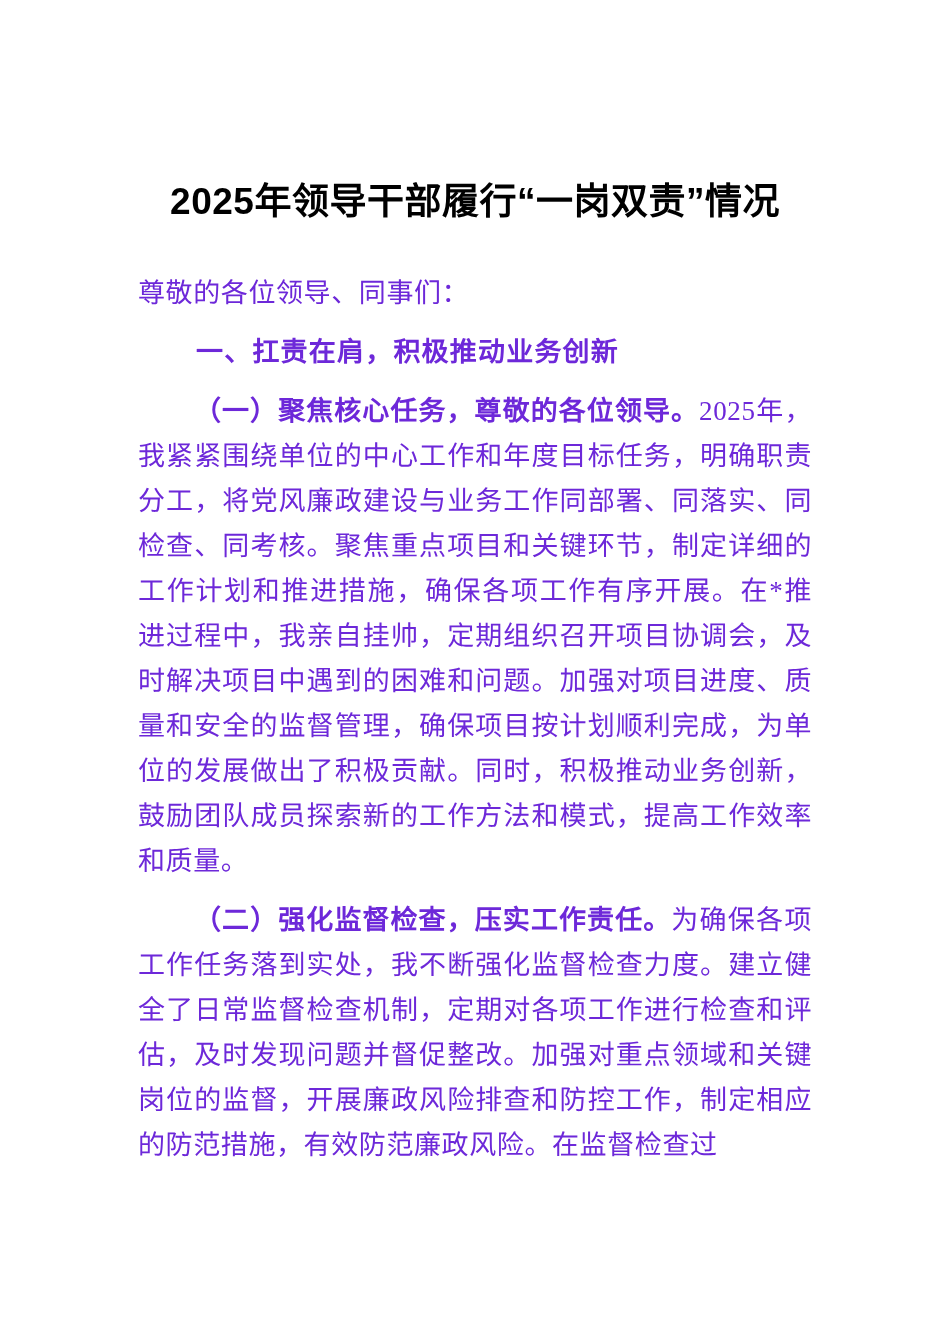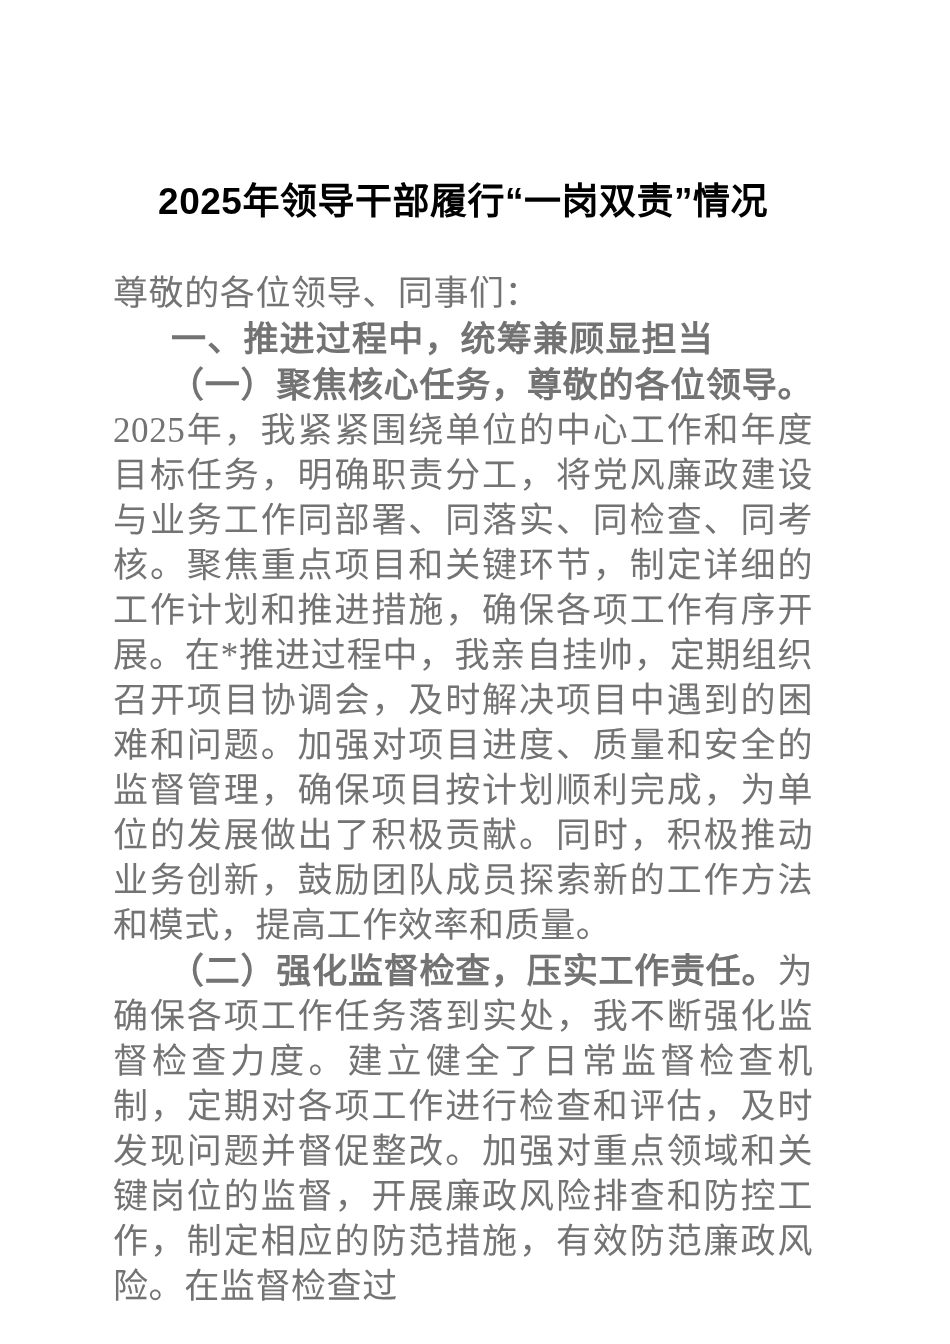--- a/index.html
+++ b/index.html
@@ -15,21 +15,21 @@
     height: 1344px;
     margin: 0 auto;
     background: #ffffff;
     overflow: hidden;
     box-sizing: border-box;
   }
 
   
   .doc-body {
     position: absolute;
-    left: 112px;
+    left: 124px;
     top: 0;
     width: 702px;
   }
 
   
   .doc-title {
     margin: 0;
     padding-top: 176px;
     font-family: "Liberation Sans", "DejaVu Sans", sans-serif;
     font-weight: bold;
@@ -42,25 +42,25 @@
   }
   .doc-title .tline {
     display: block;
     white-space: nowrap;
   }
   .doc-title .tline-1 { letter-spacing: 0.5px; }
   .doc-title .tline-2 { letter-spacing: 0.5px; }
 
   
   .para {
-    margin: 1px;
+    margin: 14px;
     font-family: "Liberation Serif", "DejaVu Serif", serif;
-    font-size: 35px;
+    font-size: 27px;
     line-height: 45px;
-    color: #737373;
+    color: #6d28d9;
     text-align: justify;
     text-justify: inter-ideograph;
     letter-spacing: 0.6px;
     word-break: break-all;
   }
 
   
   .para.salutation {
     margin-top: 43px;
     text-indent: 0;
@@ -96,21 +96,21 @@
 
   <div class="doc-body">
 
     <h1 class="doc-title">
       <span class="tline tline-1">2025年领导干部履行“一岗双责”情况</span>
     </h1>
 
     <p class="para salutation">尊敬的各位领导、同事们：</p>
 
 
-    <p class="para heading-1">一、推进过程中，统筹兼顾显担当</p>
+    <p class="para heading-1">一、扛责在肩，积极推动业务创新</p>
 
     <p class="para indent">
       <span class="lead-bold">（一）聚焦核心任务，尊敬的各位领导。</span><span>2025年，我紧紧围绕单位的中心工作和年度目标任务，明确职责分工，将党风廉政建设与业务工作同部署、同落实、同检查、同考核。聚焦重点项目和关键环节，制定详细的工作计划和推进措施，确保各项工作有序开展。在*推进过程中，我亲自挂帅，定期组织召开项目协调会，及时解决项目中遇到的困难和问题。加强对项目进度、质量和安全的监督管理，确保项目按计划顺利完成，为单位的发展做出了积极贡献。同时，积极推动业务创新，鼓励团队成员探索新的工作方法和模式，提高工作效率和质量。</span>
     </p>
 
     <p class="para indent last-block">
       <span class="lead-bold">（二）强化监督检查，压实工作责任。</span><span>为确保各项工作任务落到实处，我不断强化监督检查力度。建立健全了日常监督检查机制，定期对各项工作进行检查和评估，及时发现问题并督促整改。加强对重点领域和关键岗位的监督，开展廉政风险排查和防控工作，制定相应的防范措施，有效防范廉政风险。在监督检查过</span>
     </p>
 
   </div>

